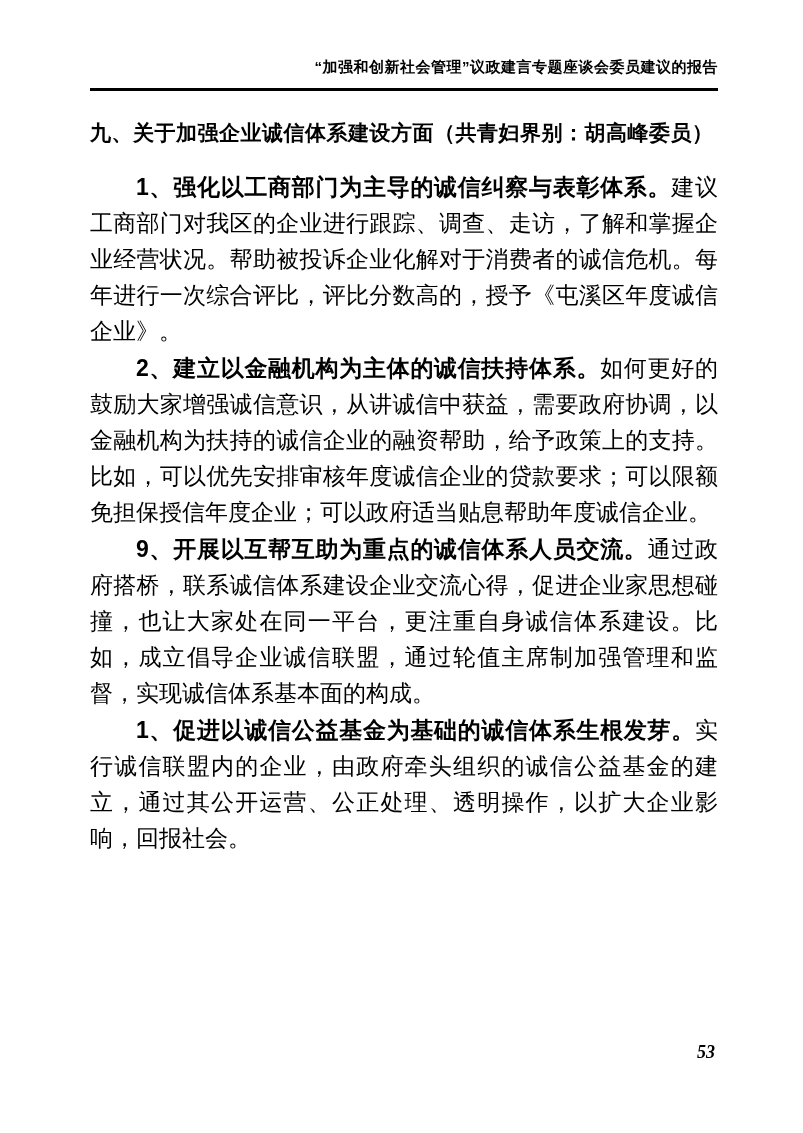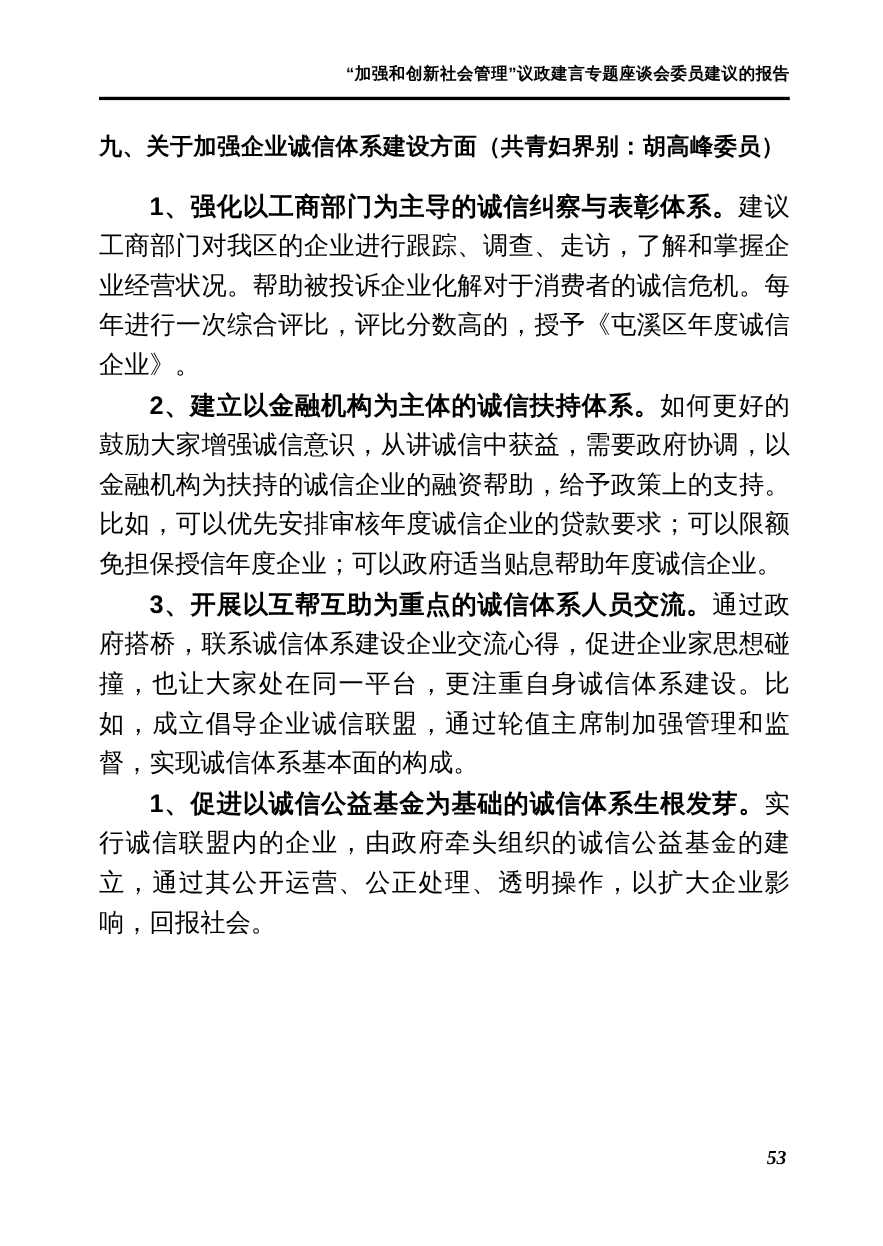--- a/index.html
+++ b/index.html
@@ -65,19 +65,19 @@
 <div class="page">
   <div class="doc-header">“加强和创新社会管理”议政建言专题座谈会委员建议的报告</div>
 
   <div class="doc-title">九、关于加强企业诚信体系建设方面（共青妇界别：胡高峰委员）</div>
 
   <div class="doc-body">
     <p class="para"><span class="lead">1、强化以工商部门为主导的诚信纠察与表彰体系。</span><span>建议工商部门对我区的企业进行跟踪、调查、走访，了解和掌握企业经营状况。帮助被投诉企业化解对于消费者的诚信危机。每年进行一次综合评比，评比分数高的，授予《屯溪区年度诚信企业》。</span></p>
 
     <p class="para"><span class="lead">2、建立以金融机构为主体的诚信扶持体系。</span><span>如何更好的鼓励大家增强诚信意识，从讲诚信中获益，需要政府协调，以金融机构为扶持的诚信企业的融资帮助，给予政策上的支持。比如，可以优先安排审核年度诚信企业的贷款要求；可以限额免担保授信年度企业；可以政府适当贴息帮助年度诚信企业。</span></p>
 
-    <p class="para"><span class="lead">3、开展以互帮互助为重点的诚信体系人员交流。</span><span>通过政府搭桥，联系诚信体系建设企业交流心得，促进企业家思想碰撞，也让大家处在同一平台，更注重自身诚信体系建设。比如，成立倡导企业诚信联盟，通过轮值主席制加强管理和监督，实现诚信体系基本面的构成。</span></p>
+    <p class="para"><span class="lead">9、开展以互帮互助为重点的诚信体系人员交流。</span><span>通过政府搭桥，联系诚信体系建设企业交流心得，促进企业家思想碰撞，也让大家处在同一平台，更注重自身诚信体系建设。比如，成立倡导企业诚信联盟，通过轮值主席制加强管理和监督，实现诚信体系基本面的构成。</span></p>
 
     <p class="para"><span class="lead">1、促进以诚信公益基金为基础的诚信体系生根发芽。</span><span>实行诚信联盟内的企业，由政府牵头组织的诚信公益基金的建立，通过其公开运营、公正处理、透明操作，以扩大企业影响，回报社会。</span></p>
   </div>
 </div>
 
 <div class="page-number">53</div>
 
 </body></html>

